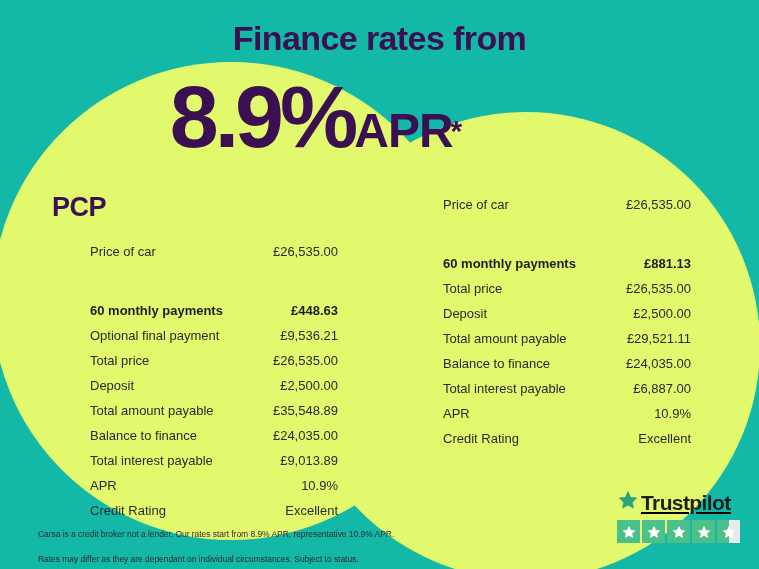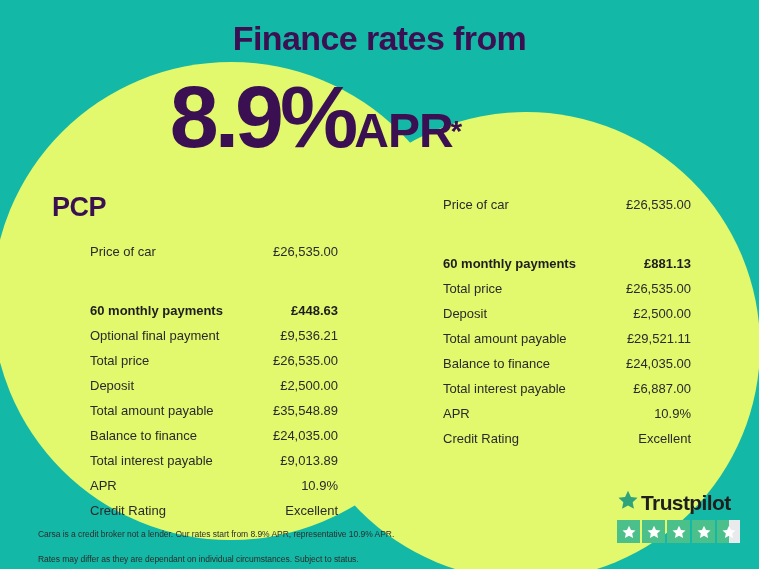--- a/index.html
+++ b/index.html
@@ -136,20 +136,21 @@
     color: #2c2c2c;
     letter-spacing: -0.05px;
   }
   .disclaimer p { margin: 12px; }
 
   .trustpilot {
     position: absolute;
     left: 617px;
     top: 489px;
     width: 126px;
+    text-decoration: underline;
   }
   .tp-wordmark {
     display: flex;
     align-items: center;
     gap: 2px;
     margin-bottom: 5px;
   }
   .tp-name {
     font-size: 21px;
     font-weight: 700;

